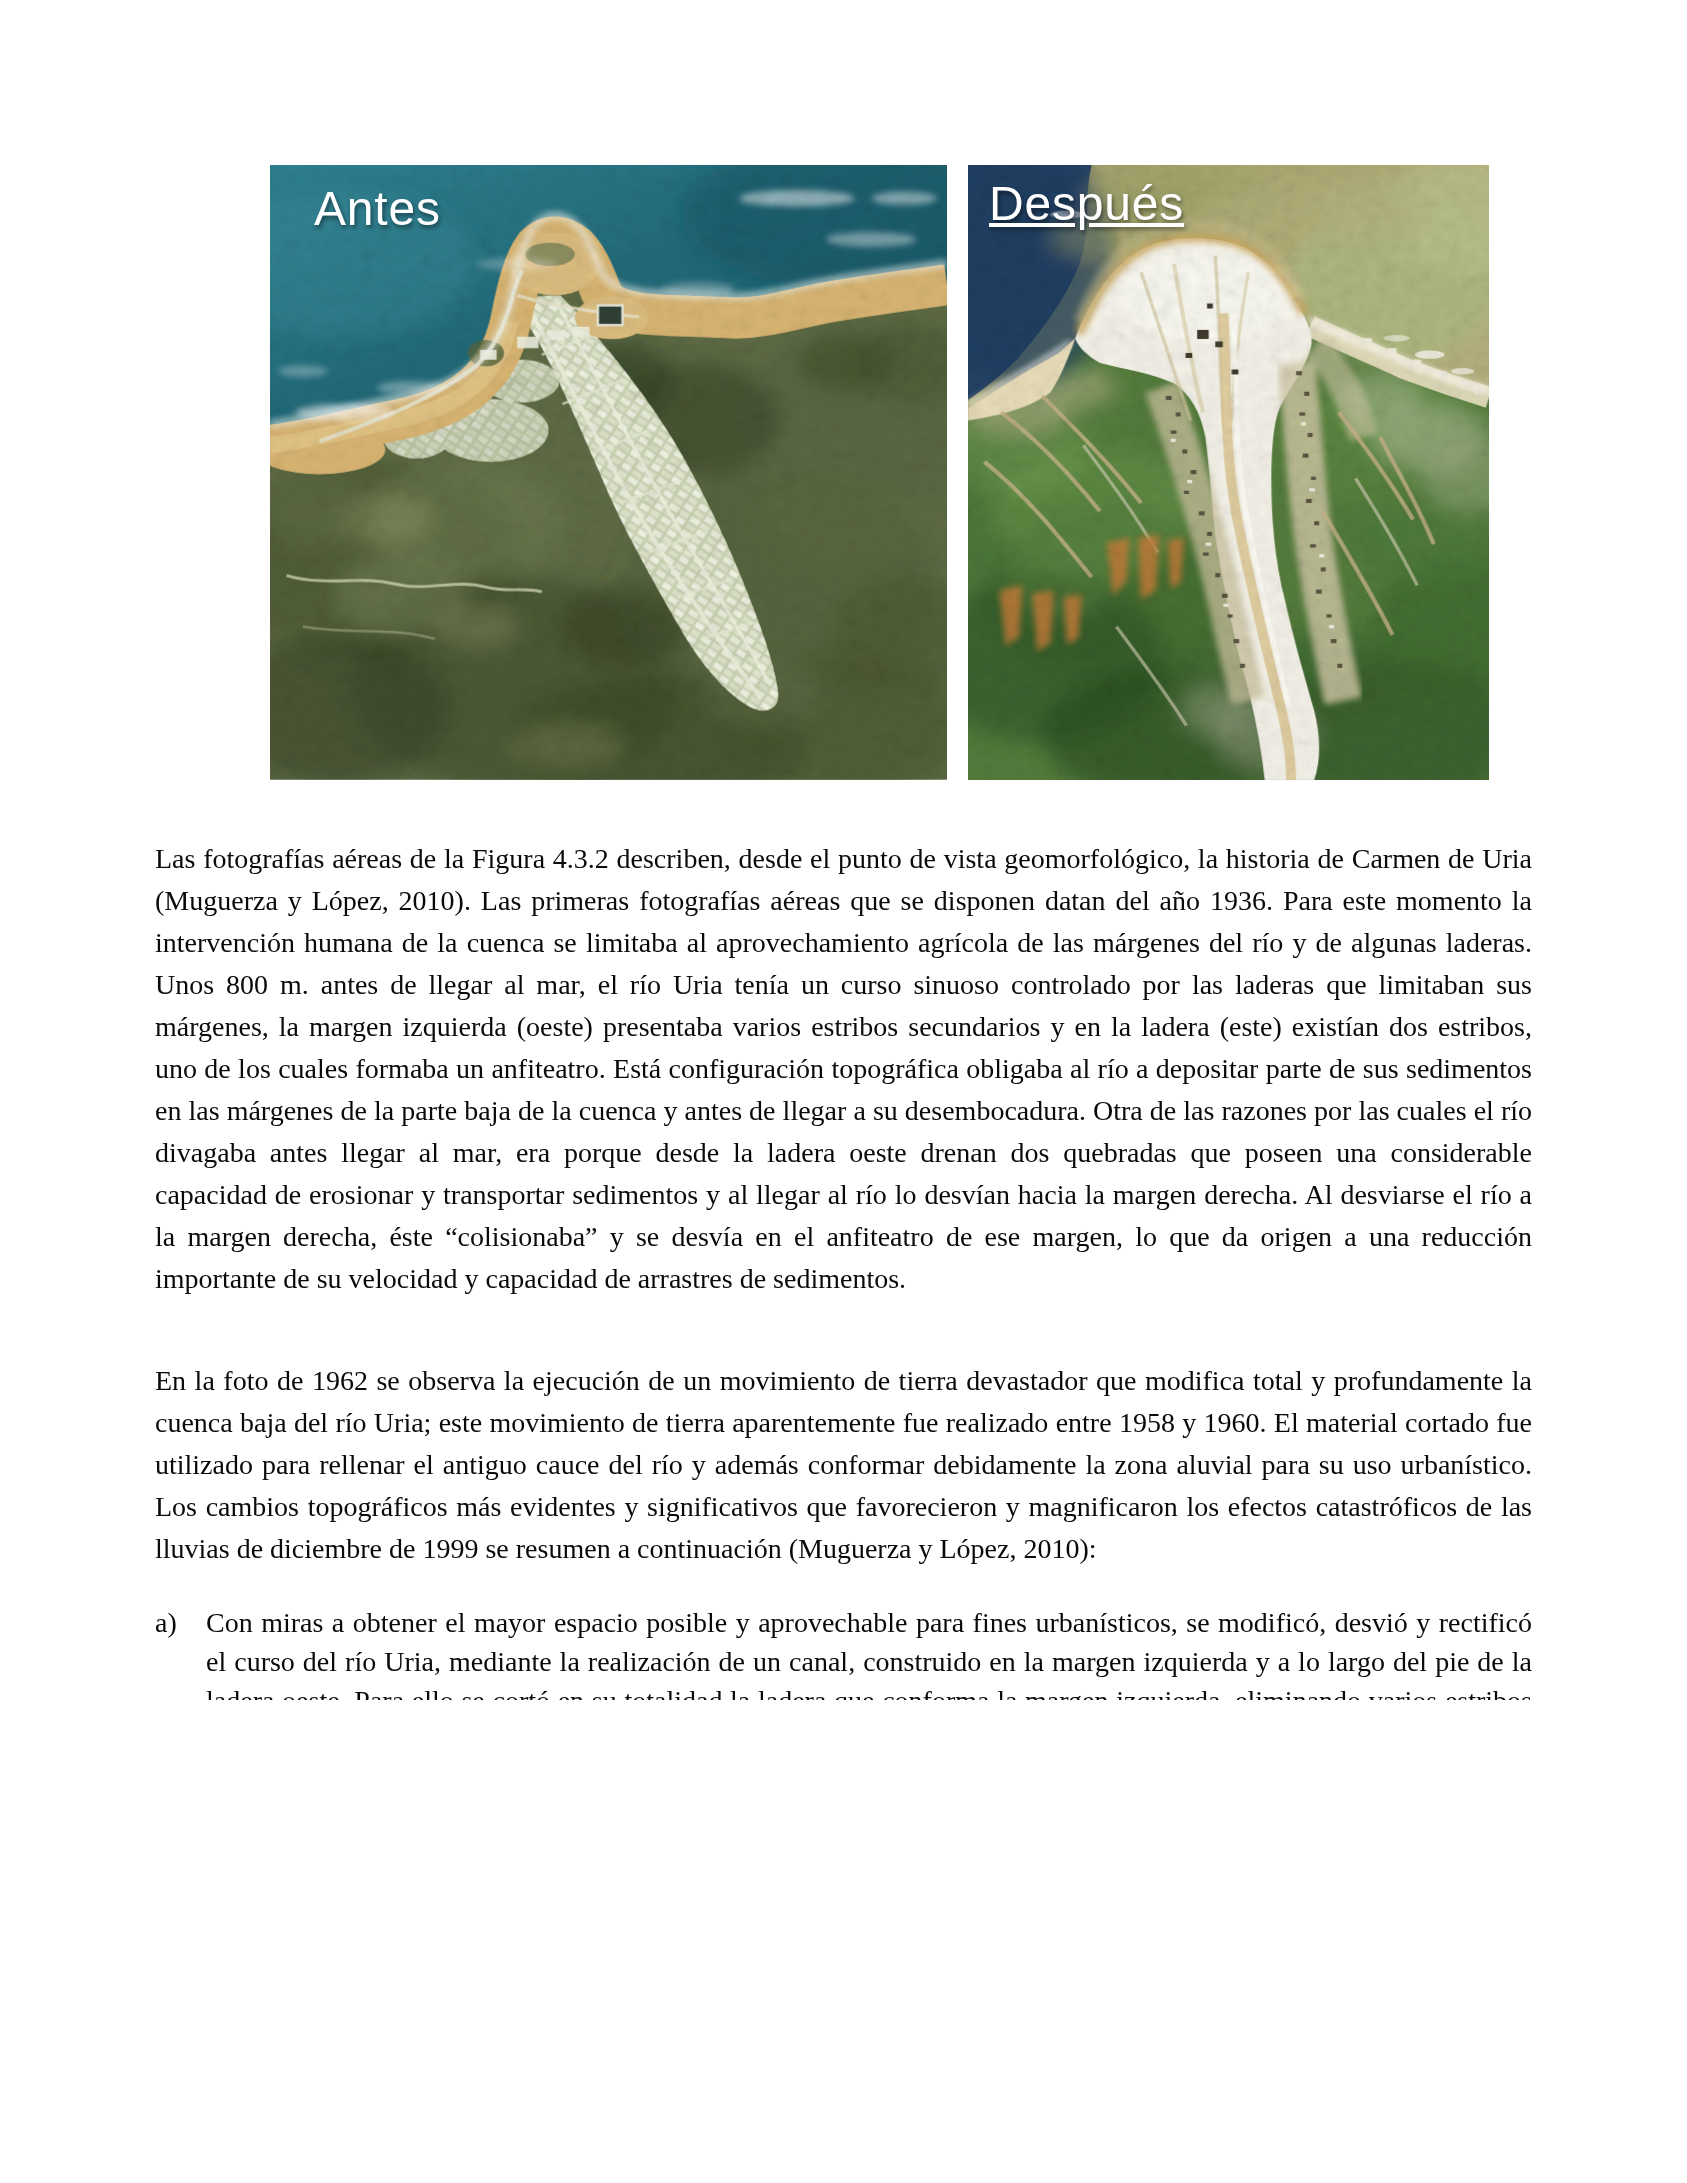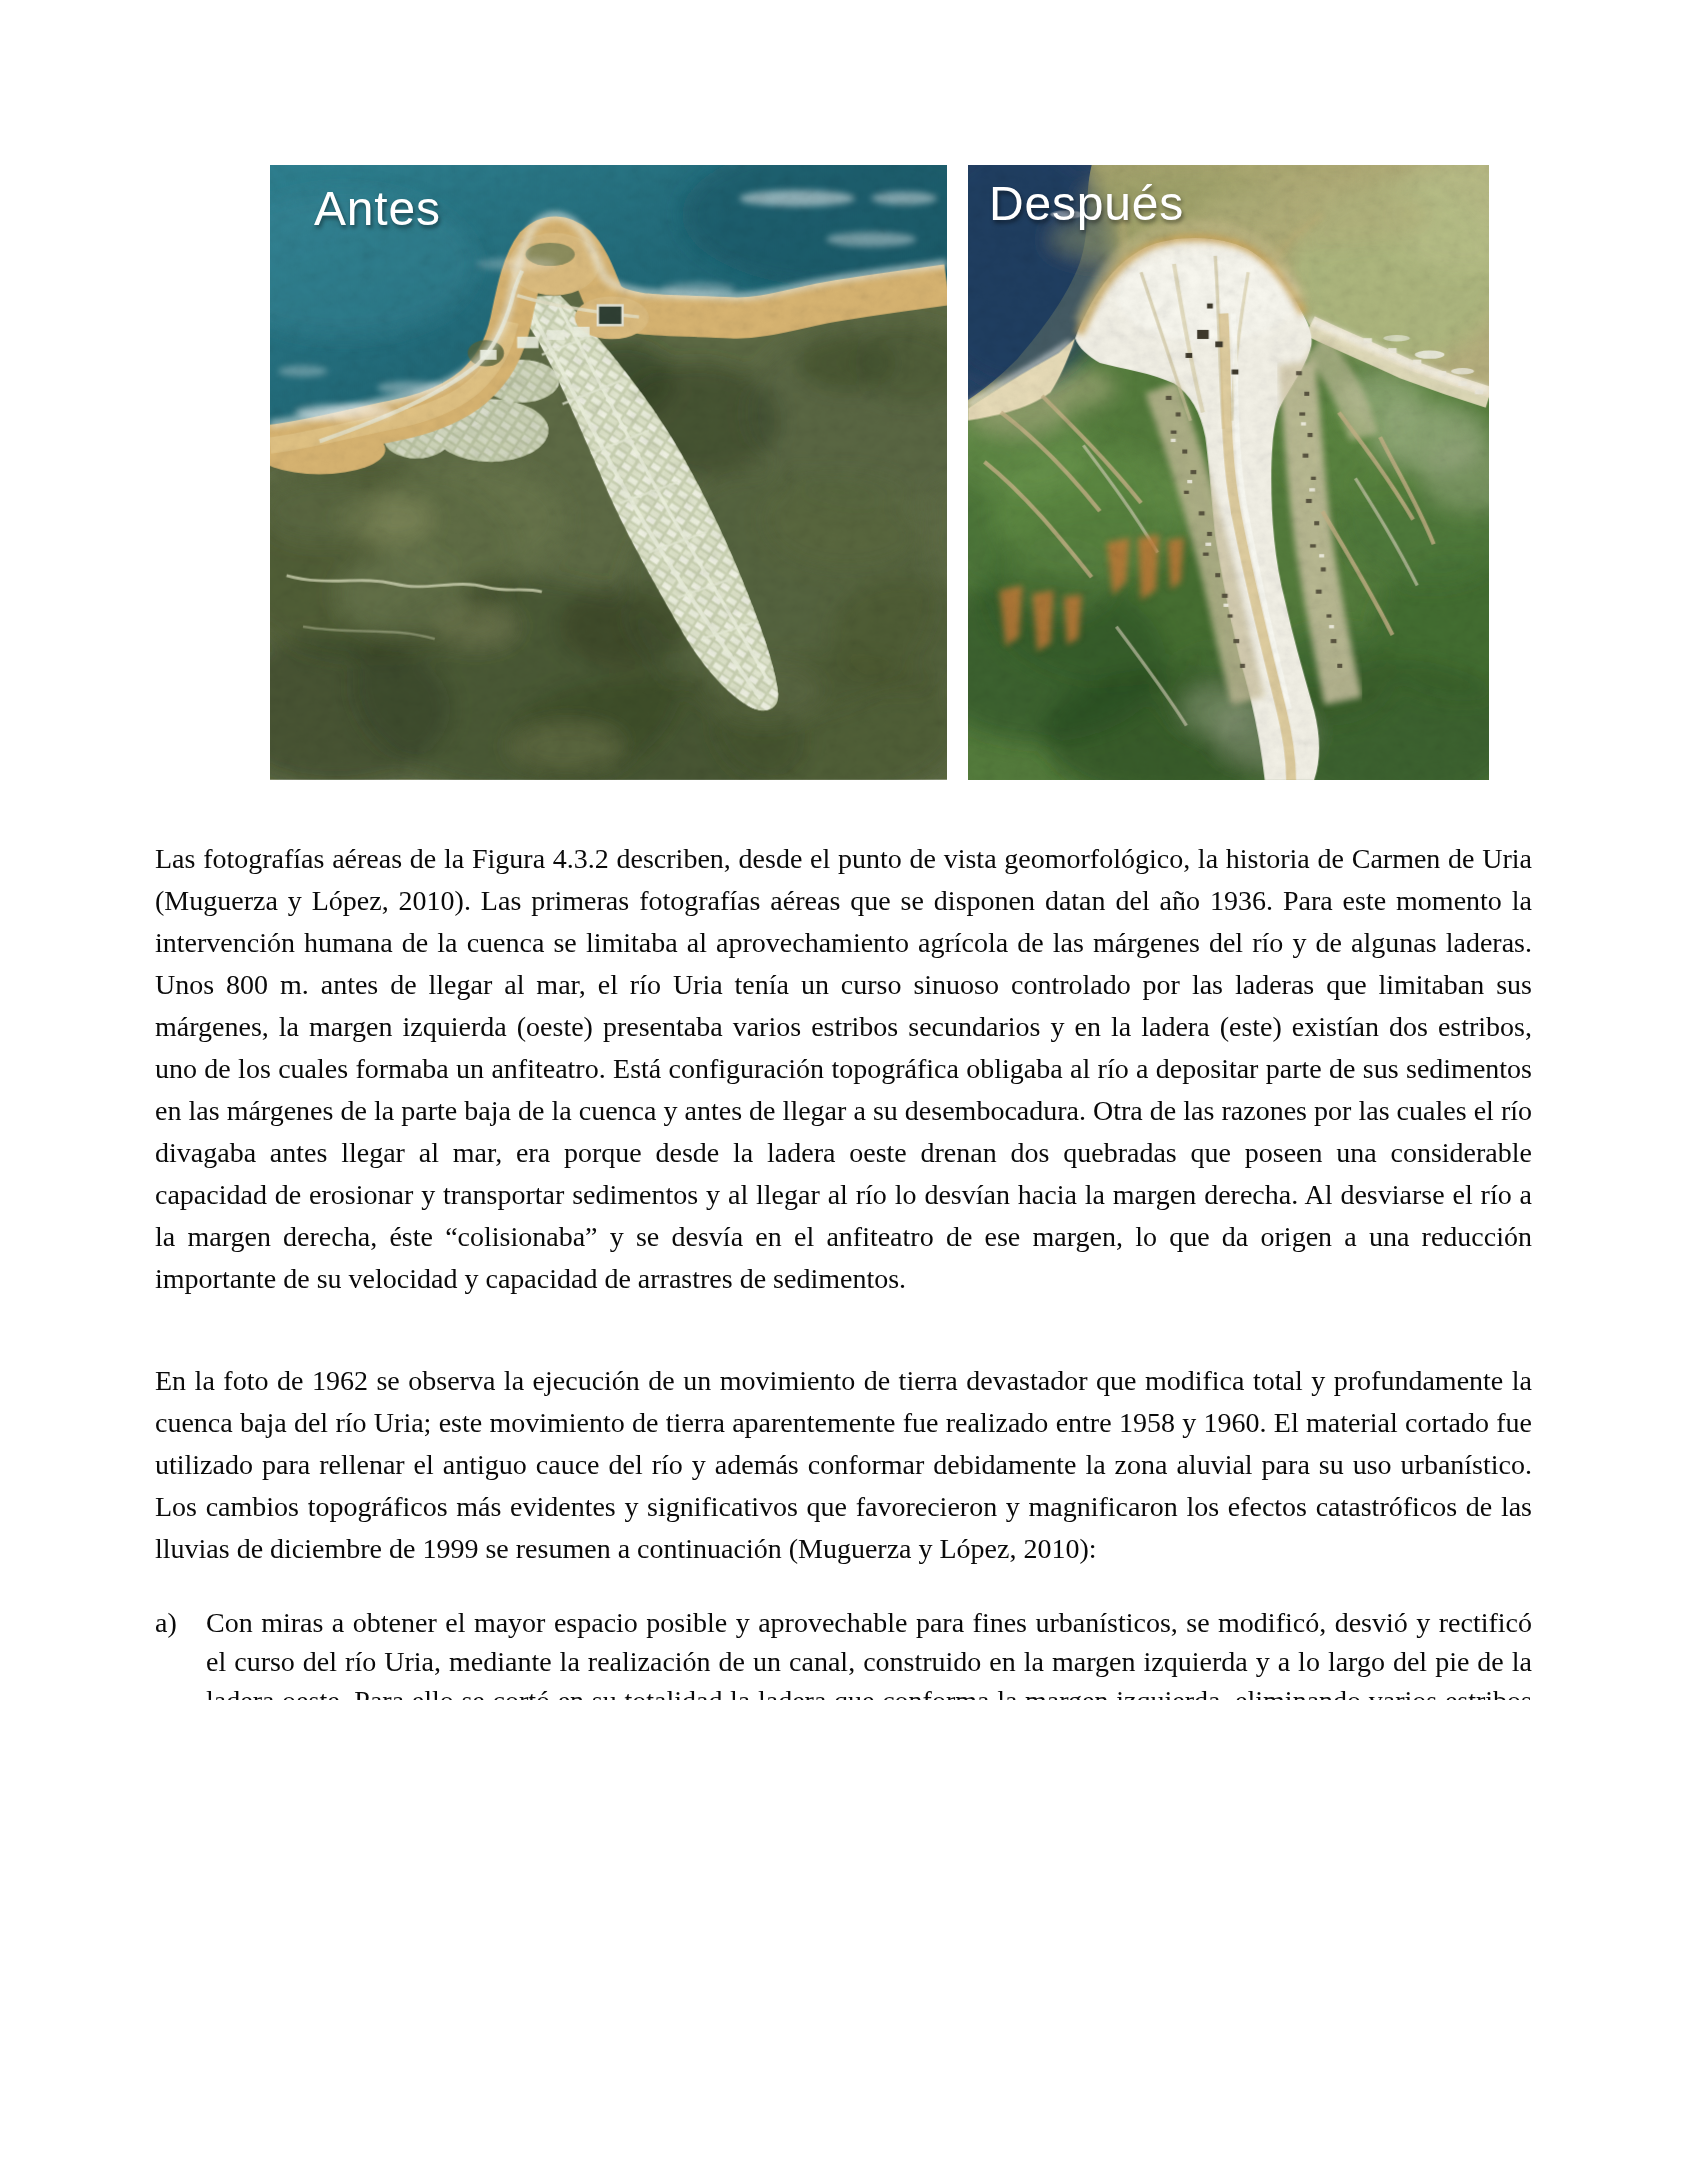--- a/index.html
+++ b/index.html
@@ -11,21 +11,21 @@
   }
   .figure-row{display:flex;gap:20.6px;margin-left:115px;}
   .fig{position:relative;margin:0;padding:0;flex:none;line-height:0;}
   .fig svg{display:block;}
   .fig-label{
     position:absolute;font-family:"Liberation Sans","DejaVu Sans",sans-serif;
     font-size:48px;line-height:1;color:#ffffff;
     text-shadow:1.6px 2.5px 4.1px rgba(0,0,0,.45);letter-spacing:0.8px;
   }
   .label-before{top:20px;left:44px;}
-  .label-after{top:15px;left:21.4px;}
+  .label-after{top:15px;left:21.4px;text-decoration:underline;}
   .caption{margin:5.8px 0 0 0;font-size:28px;line-height:42px;text-align:justify;text-indent:16.5px;}
   .caption .capnum{font-weight:bold;}
   .bodytext{margin:0;font-size:28px;line-height:42px;text-align:justify;font-family:Liberation Serif, serif;}
   .p1{margin-top:58px;}
   .p2{margin-top:60px;}
   .alist{margin-top:33px;display:flex;font-size:28px;line-height:39px;}
   .alist .marker{flex:none;width:51px;}
   .alist .itext{flex:1;text-align:justify;}
   .pagenum{margin-top:11.5px;text-align:center;font-size:28px;line-height:42px;}
 </style>

